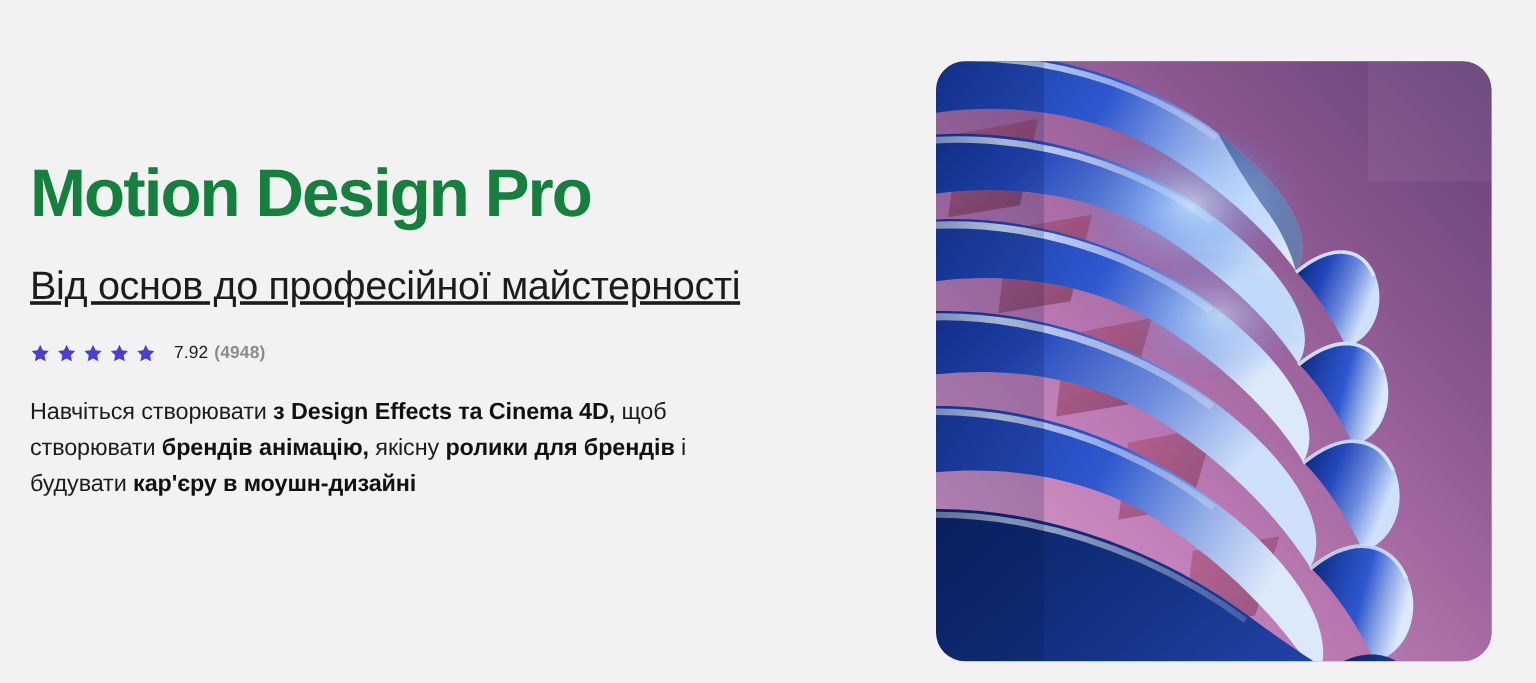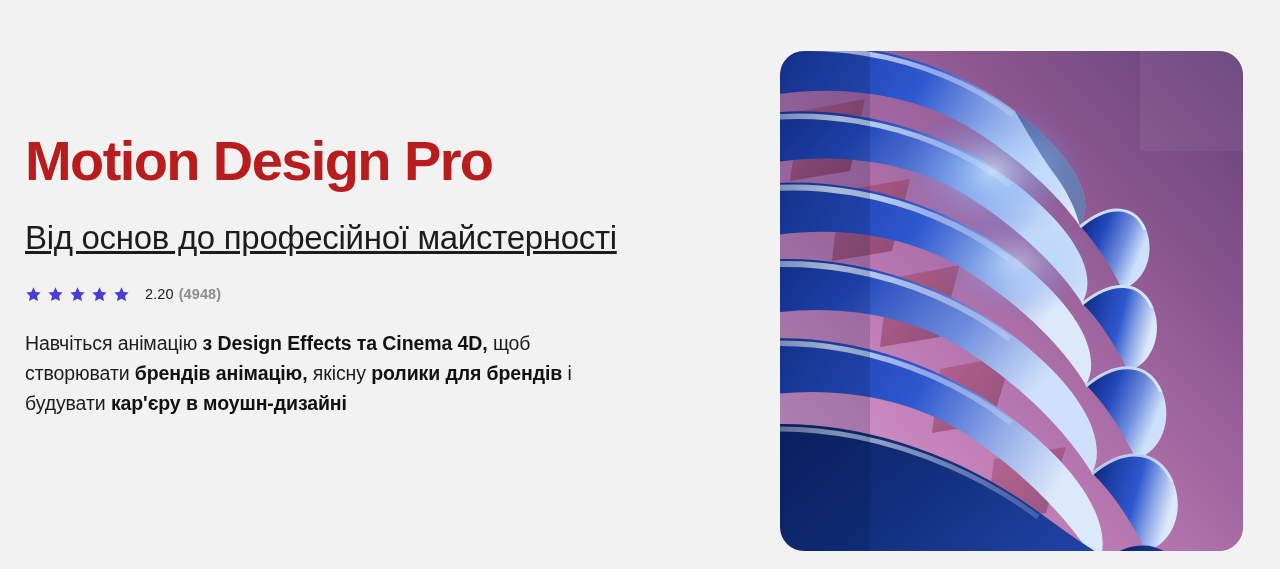--- a/index.html
+++ b/index.html
@@ -32,21 +32,21 @@
 
   .course-title {
     position: absolute;
     left: 0;
     top: 128px;
     margin: 0;
     font-size: 56px;
     line-height: 66px;
     font-weight: 800;
     letter-spacing: -1.6px;
-    color: #b91c1c;
+    color: #15803d;
     white-space: nowrap;
   }
 
   .course-subtitle {
     position: absolute;
     left: 0;
     top: 216px;
     margin: 0;
     font-size: 33px;
     line-height: 44px;
@@ -163,25 +163,25 @@
           <svg viewBox="0 0 24 24" width="17" height="17">
               <path fill="#4a3fd0" d="M12 1.8l3.1 6.6 7 .9-5.1 4.9 1.3 7.1L12 17.9l-6.3 3.4 1.3-7.1L1.9 9.3l7-.9z"></path>
             </svg>
         </span>
         <span class="star-icon">
           <svg viewBox="0 0 24 24" width="17" height="17">
               <path fill="#4a3fd0" d="M12 1.8l3.1 6.6 7 .9-5.1 4.9 1.3 7.1L12 17.9l-6.3 3.4 1.3-7.1L1.9 9.3l7-.9z"></path>
             </svg>
         </span>
       </div>
-      <span class="rating-score">2.20</span>
+      <span class="rating-score">7.92</span>
       <span class="rating-count">(4948)</span>
     </div>
 
-    <p class="course-description"><span>Навчіться анімацію </span><b>з Design Effects та Cinema 4D,</b><span> щоб створювати </span><b>брендів анімацію,</b><span> якісну </span><b>ролики для брендів</b><span> і будувати </span><b>кар'єру в моушн-дизайні</b></p>
+    <p class="course-description"><span>Навчіться створювати </span><b>з Design Effects та Cinema 4D,</b><span> щоб створювати </span><b>брендів анімацію,</b><span> якісну </span><b>ролики для брендів</b><span> і будувати </span><b>кар'єру в моушн-дизайні</b></p>
 
   </div>
 
   <div class="artwork-card">
     <svg class="artwork-svg" viewBox="0 0 463 500" preserveAspectRatio="none">
       <defs>
         <linearGradient id="bgGrad" x1="0" y1="1" x2="1" y2="0">
           <stop offset="0%" stop-color="#dfa5d2"></stop>
           <stop offset="35%" stop-color="#bd7bb4"></stop>
           <stop offset="70%" stop-color="#8c5790"></stop>

